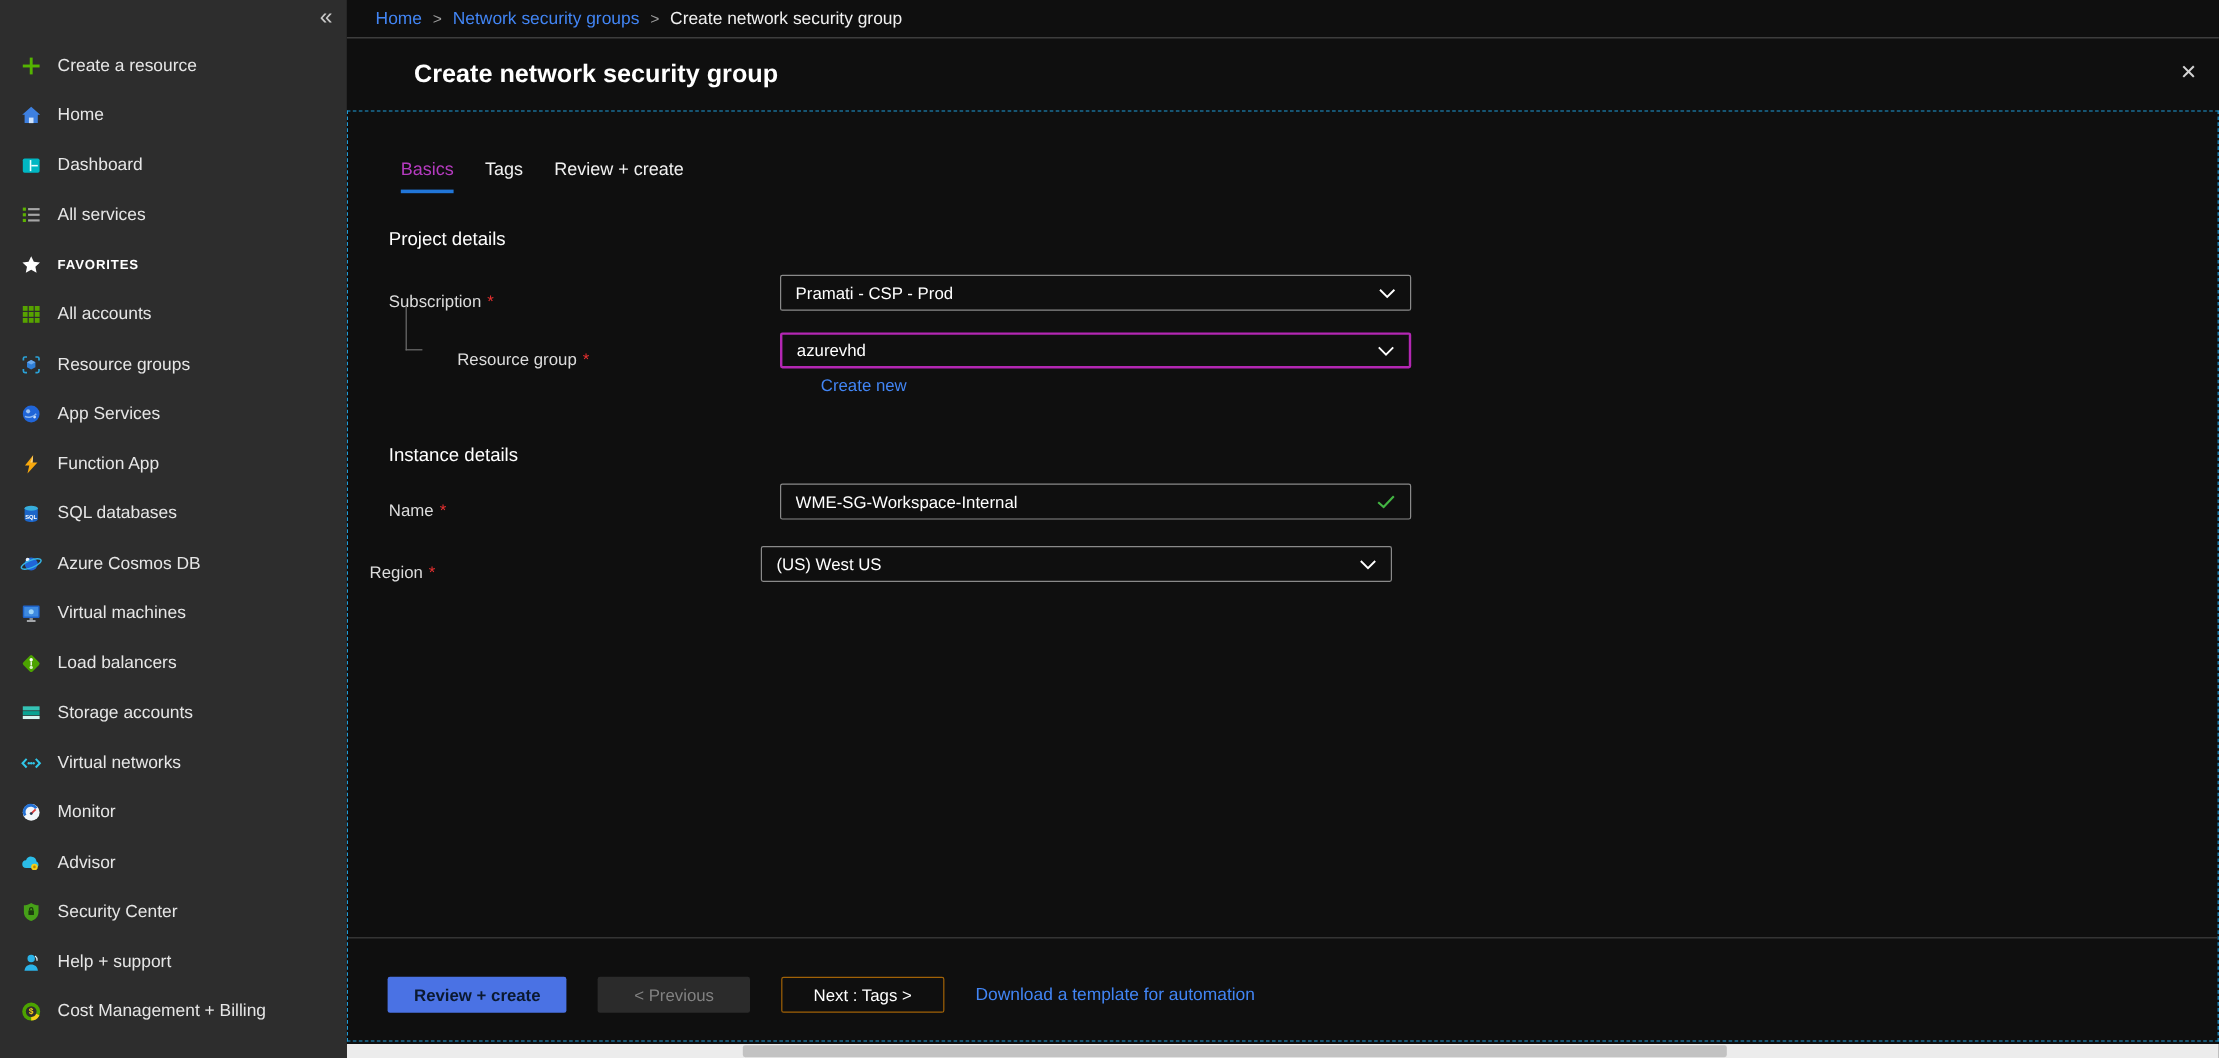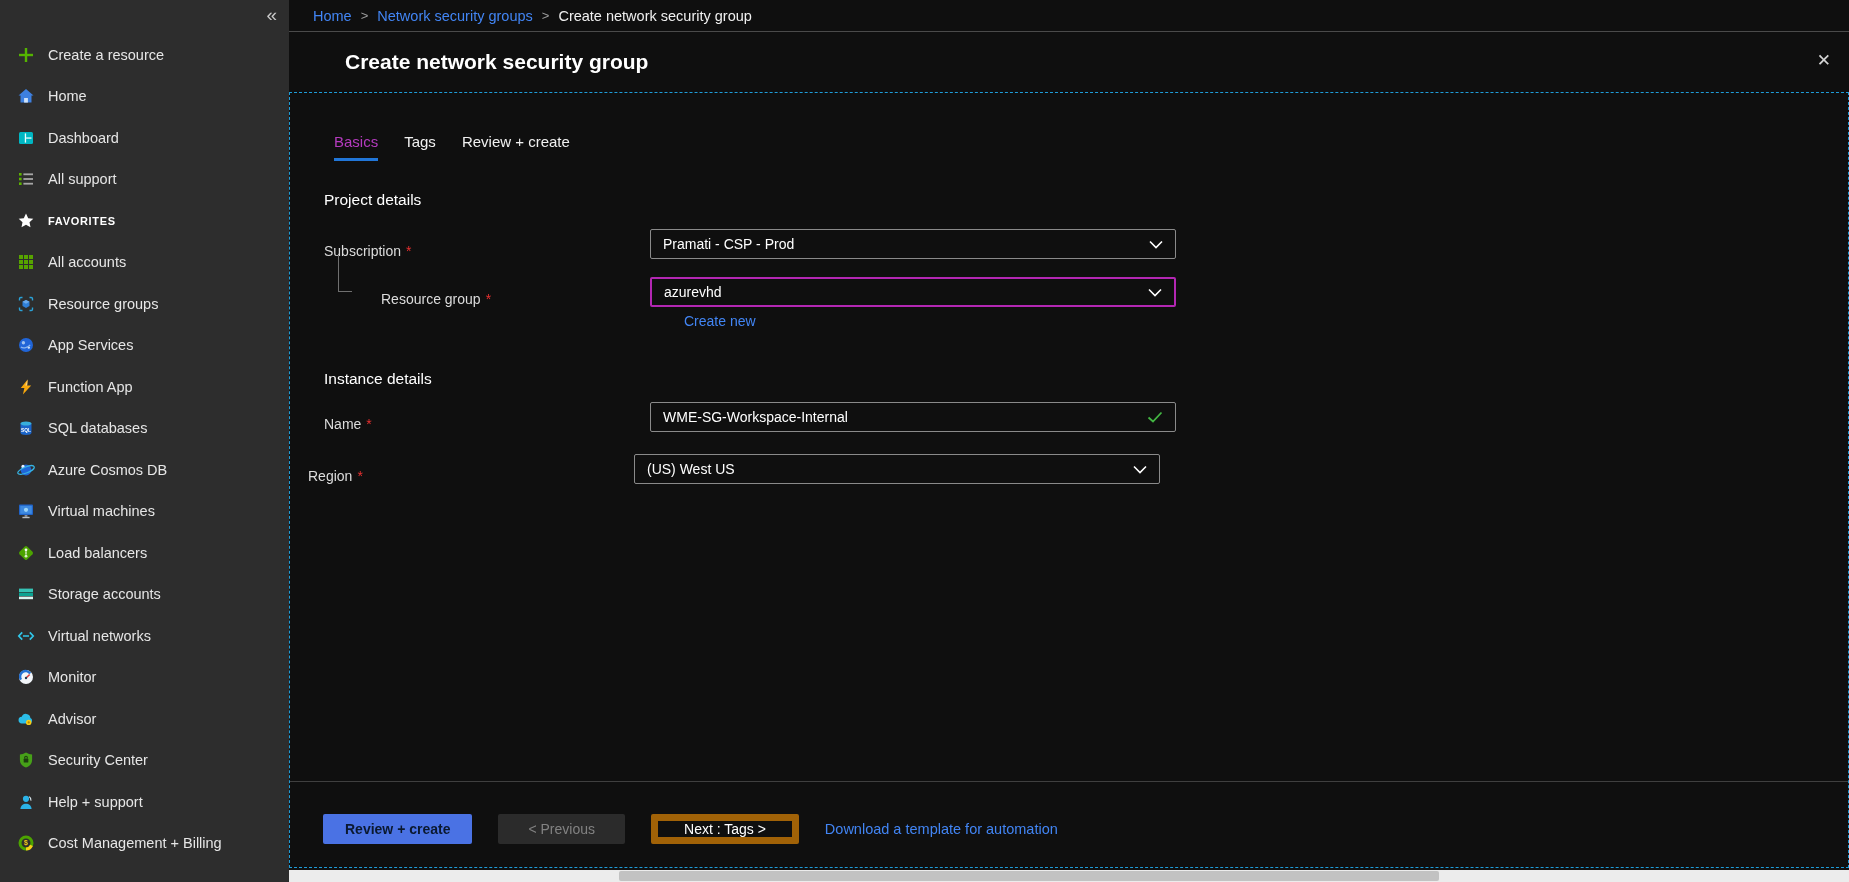--- a/index.html
+++ b/index.html
@@ -66,21 +66,21 @@
   .create-new { display:inline-block; margin:6px 0 0 394px; color:var(--accent-link);
                 font-size:14px; text-decoration:none; cursor:pointer; }
 
   
   .footer-sep { position:absolute; left:0; right:0; top:688px; border-top:1px solid #3f3f3f; }
   .footer { position:absolute; left:33px; top:721px; display:flex; align-items:center; }
   .btn { height:30px; font-size:14px; border:none; border-radius:2px; cursor:pointer;
          font-family:inherit; padding:0 22px; }
   .btn-primary { background:var(--primary-button); color:#0b1930; font-weight:600; margin-right:26px; }
   .btn-disabled { background:#2b2b2b; color:#828282; margin-right:26px; padding:0 30px; }
-  .btn-outline { background:transparent; border:7px solid #a16207; color:#ffffff; padding:0 26px; }
+  .btn-outline { background:transparent; border:1px solid #a16207; color:#ffffff; padding:0 26px; }
   .dl-link { margin-left:26px; color:var(--accent-link); font-size:14.5px; text-decoration:none; cursor:pointer; }
 
   
   .hscroll { position:absolute; left:0; right:0; bottom:0; height:12px; background:#ececec; }
   .hscroll .thumb { position:absolute; left:330px; width:820px; top:1px; bottom:1px;
                     background:#c2c2c2; border-radius:2px; }
 </style>
 </head>
 <body>
 
@@ -115,21 +115,21 @@
 
     <div class="side-item">
       <svg class="icn" viewBox="0 0 20 20">
           <rect x="3" y="4" width="2.6" height="2.6" fill="#5db300"></rect>
           <rect x="3" y="8.7" width="2.6" height="2.6" fill="#5db300"></rect>
           <rect x="3" y="13.4" width="2.6" height="2.6" fill="#5db300"></rect>
           <rect x="7.4" y="4.4" width="9.6" height="1.8" fill="#a6a6a6"></rect>
           <rect x="7.4" y="9.1" width="9.6" height="1.8" fill="#a6a6a6"></rect>
           <rect x="7.4" y="13.8" width="9.6" height="1.8" fill="#a6a6a6"></rect>
         </svg>
-      <span class="side-label">All support</span>
+      <span class="side-label">All services</span>
     </div>
 
     <div class="side-item side-section">
       <svg class="icn" viewBox="0 0 20 20">
           <path d="M10 2.6l2.2 4.6 5.1.6-3.8 3.5 1 5-4.5-2.5-4.5 2.5 1-5L2.7 7.8l5.1-.6z" fill="#ffffff"></path>
         </svg>
       <span class="side-label">FAVORITES</span>
     </div>
 
     <div class="side-item">

